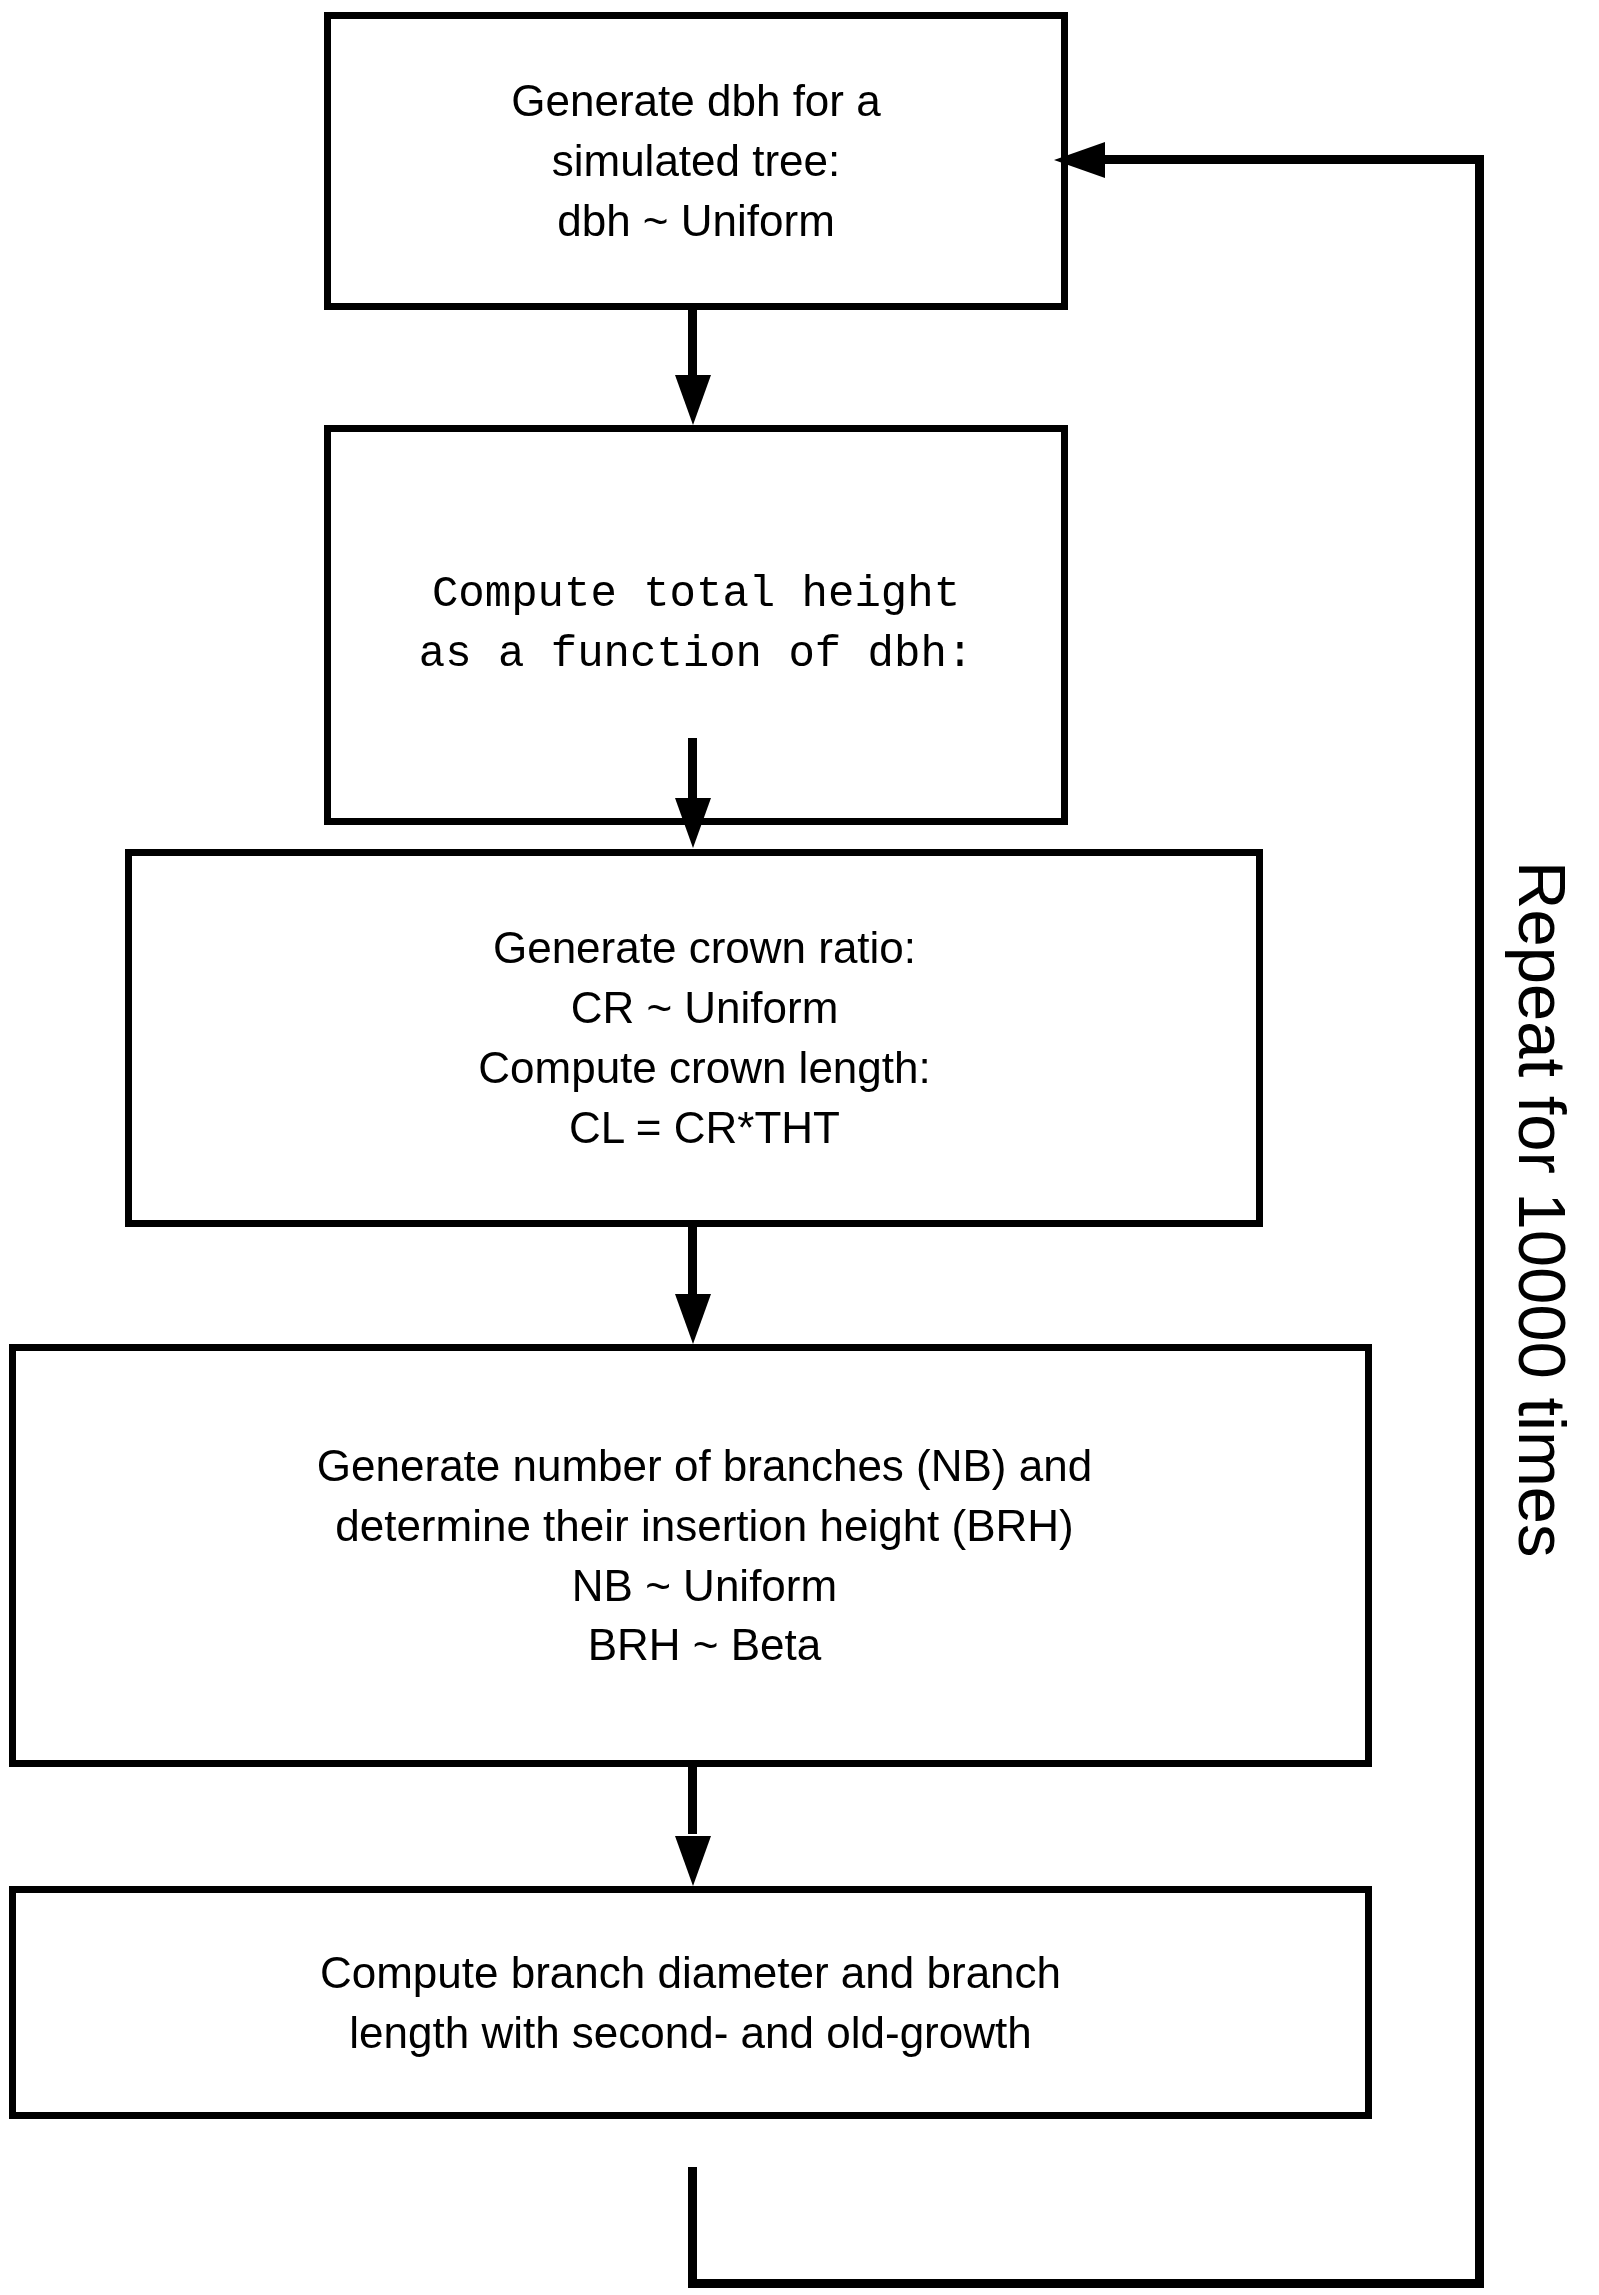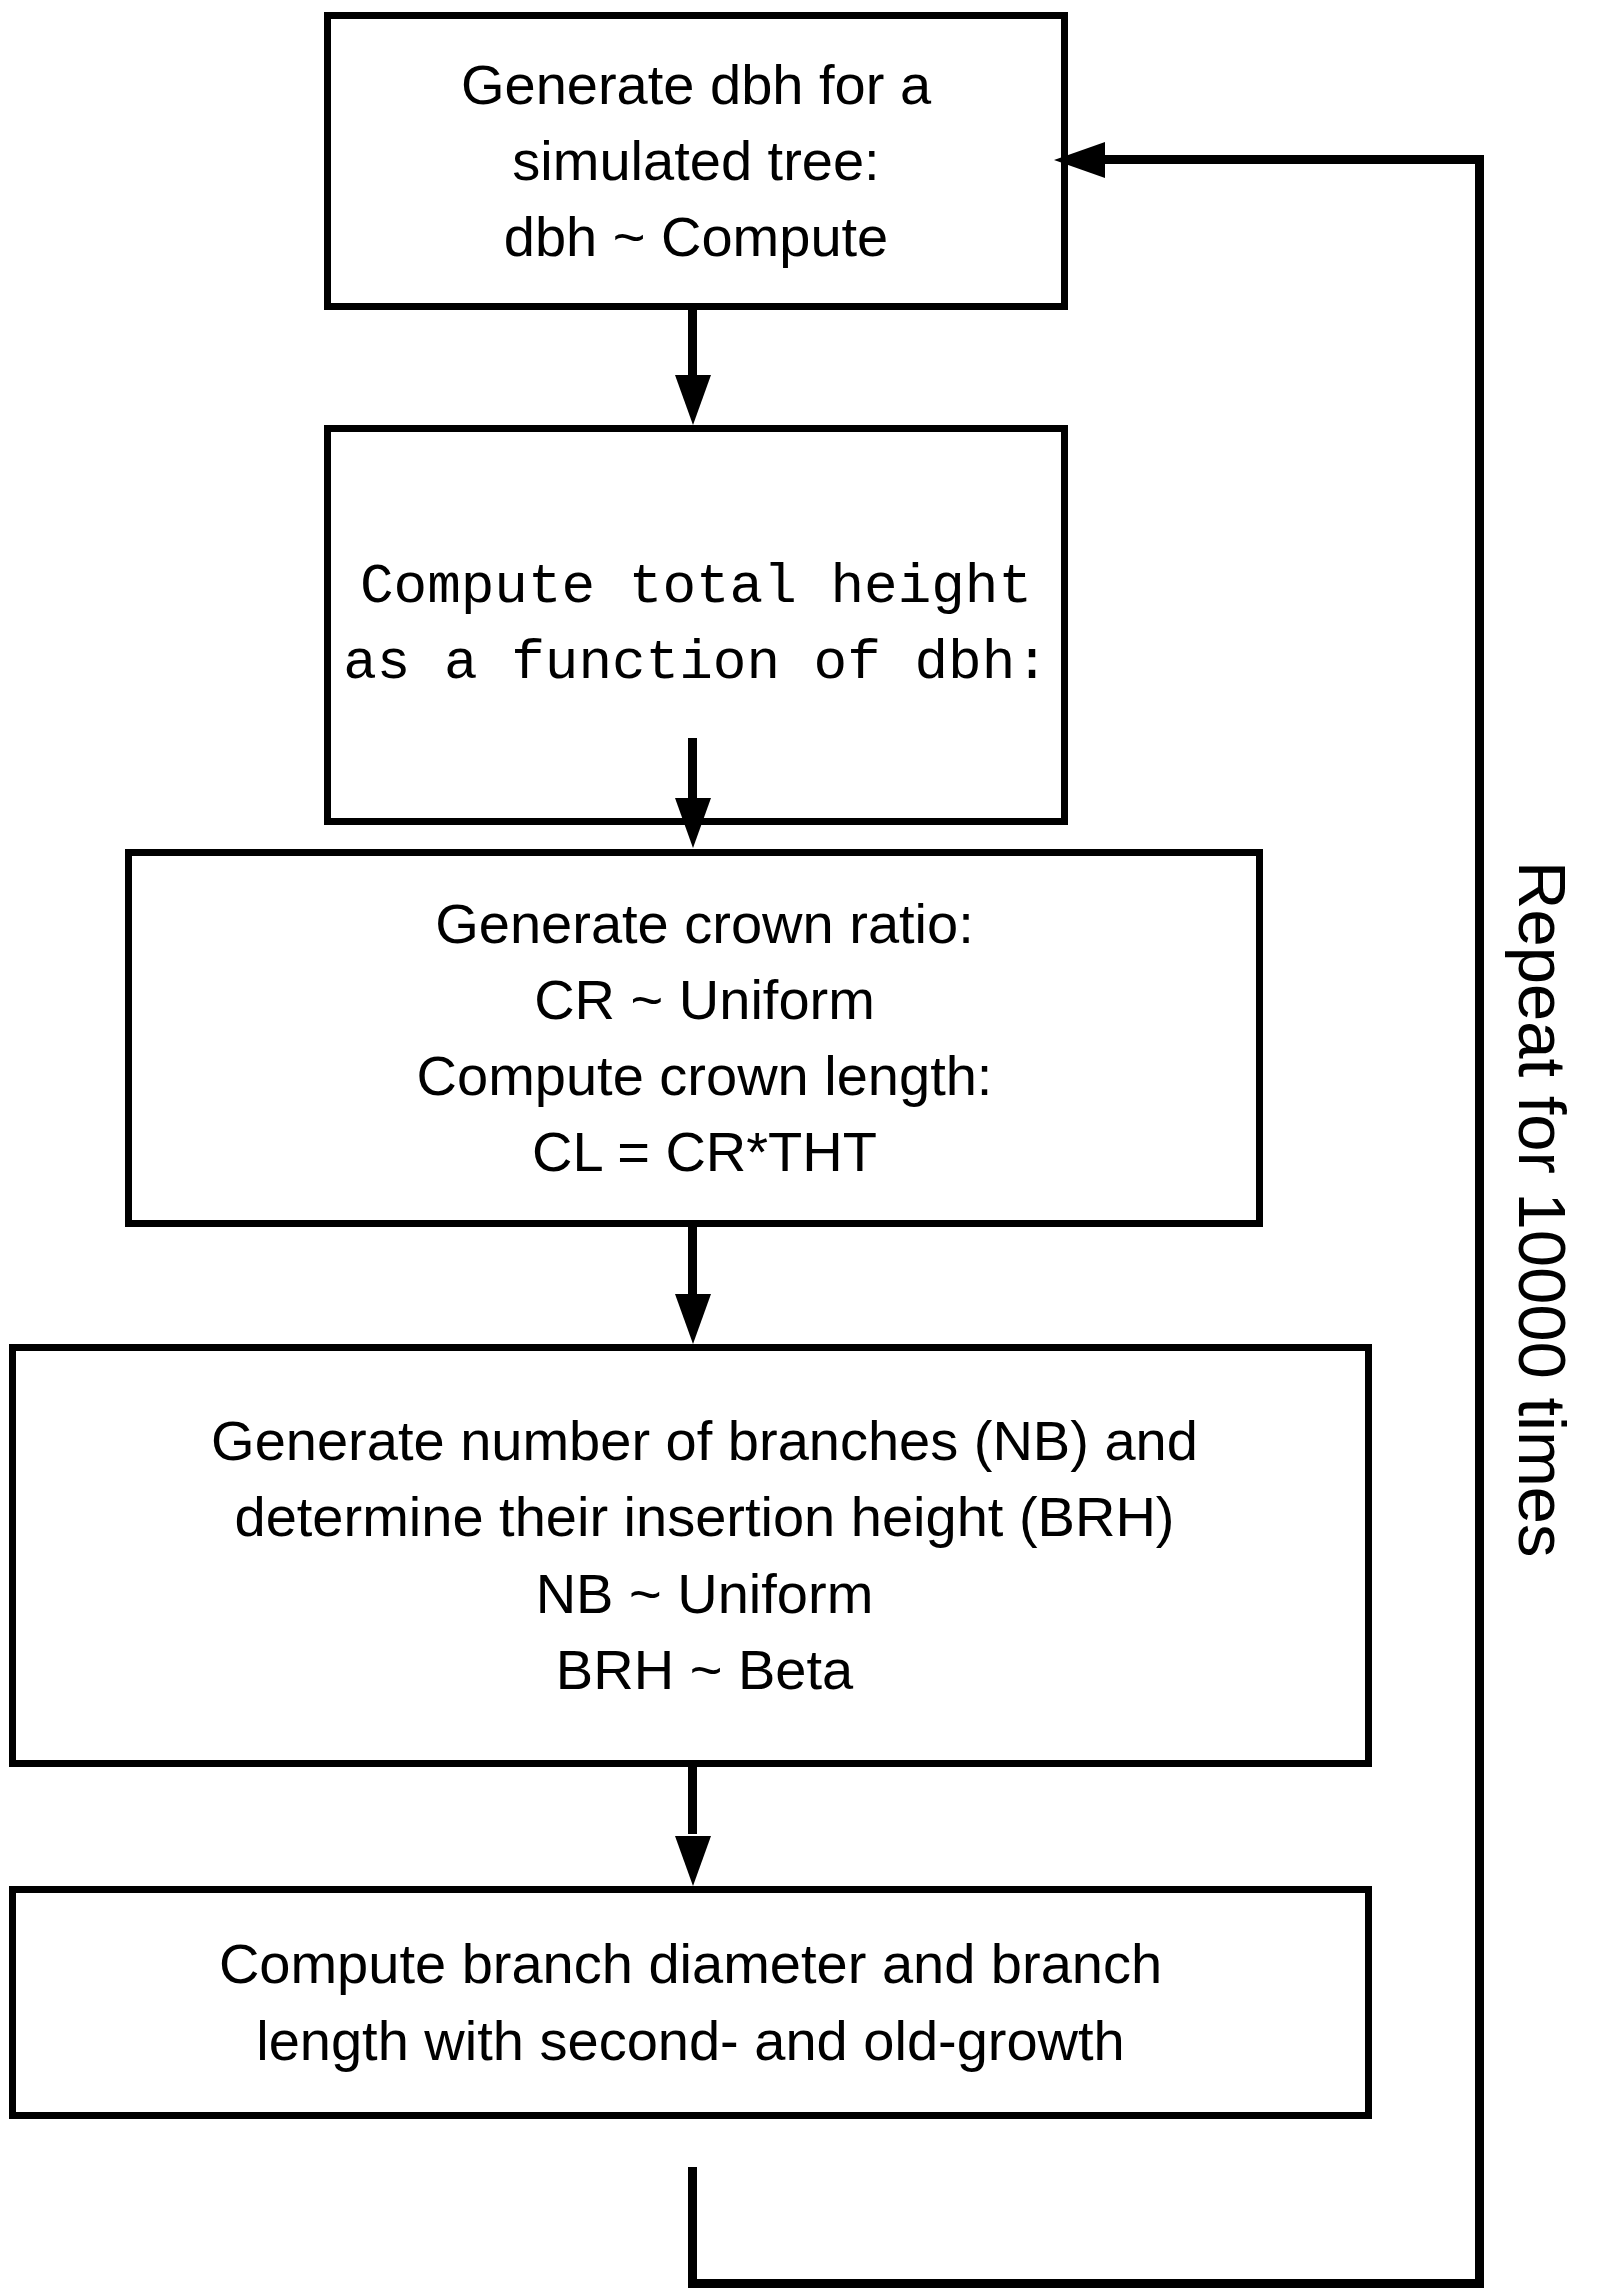--- a/index.html
+++ b/index.html
@@ -19,21 +19,21 @@
   .box {
     position: absolute;
     box-sizing: border-box;
     border: 7.5px solid #000000;
     background: #ffffff;
     display: flex;
     flex-direction: column;
     align-items: center;
     justify-content: center;
     text-align: center;
-    font-size: 56px;
+    font-size: 44px;
     line-height: 1.36;
   }
   .box .line {
     white-space: nowrap;
   }
   .box1 { left: 324px; top: 12px;   width: 744px;  height: 298px; }
   .box2 { left: 324px; top: 425px;  width: 744px;  height: 400px; font-family: Liberation Mono, monospace; }
   .box3 { left: 125px; top: 849px; width: 1138px; height: 378px; padding-left: 21px; }
   .box4 { left: 9px;  top: 1344px; width: 1363px; height: 423px; padding-left: 28px; }
   .box5 { left: 9px;  top: 1886px; width: 1363px; height: 233px; }
@@ -90,21 +90,21 @@
   }
 </style>
 </head>
 <body>
 
 <div class="canvas">
 
   <div class="box box1">
     <div class="line">Generate dbh for a</div>
     <div class="line">simulated tree:</div>
-    <div class="line">dbh ~ Compute</div>
+    <div class="line">dbh ~ Uniform</div>
   </div>
 
   <div class="box box2">
     <div class="line">Compute total height</div>
     <div class="line">as a function of dbh:</div>
   </div>
 
   <div class="box box3">
     <div class="line">Generate crown ratio:</div>
     <div class="line">CR ~ Uniform</div>

